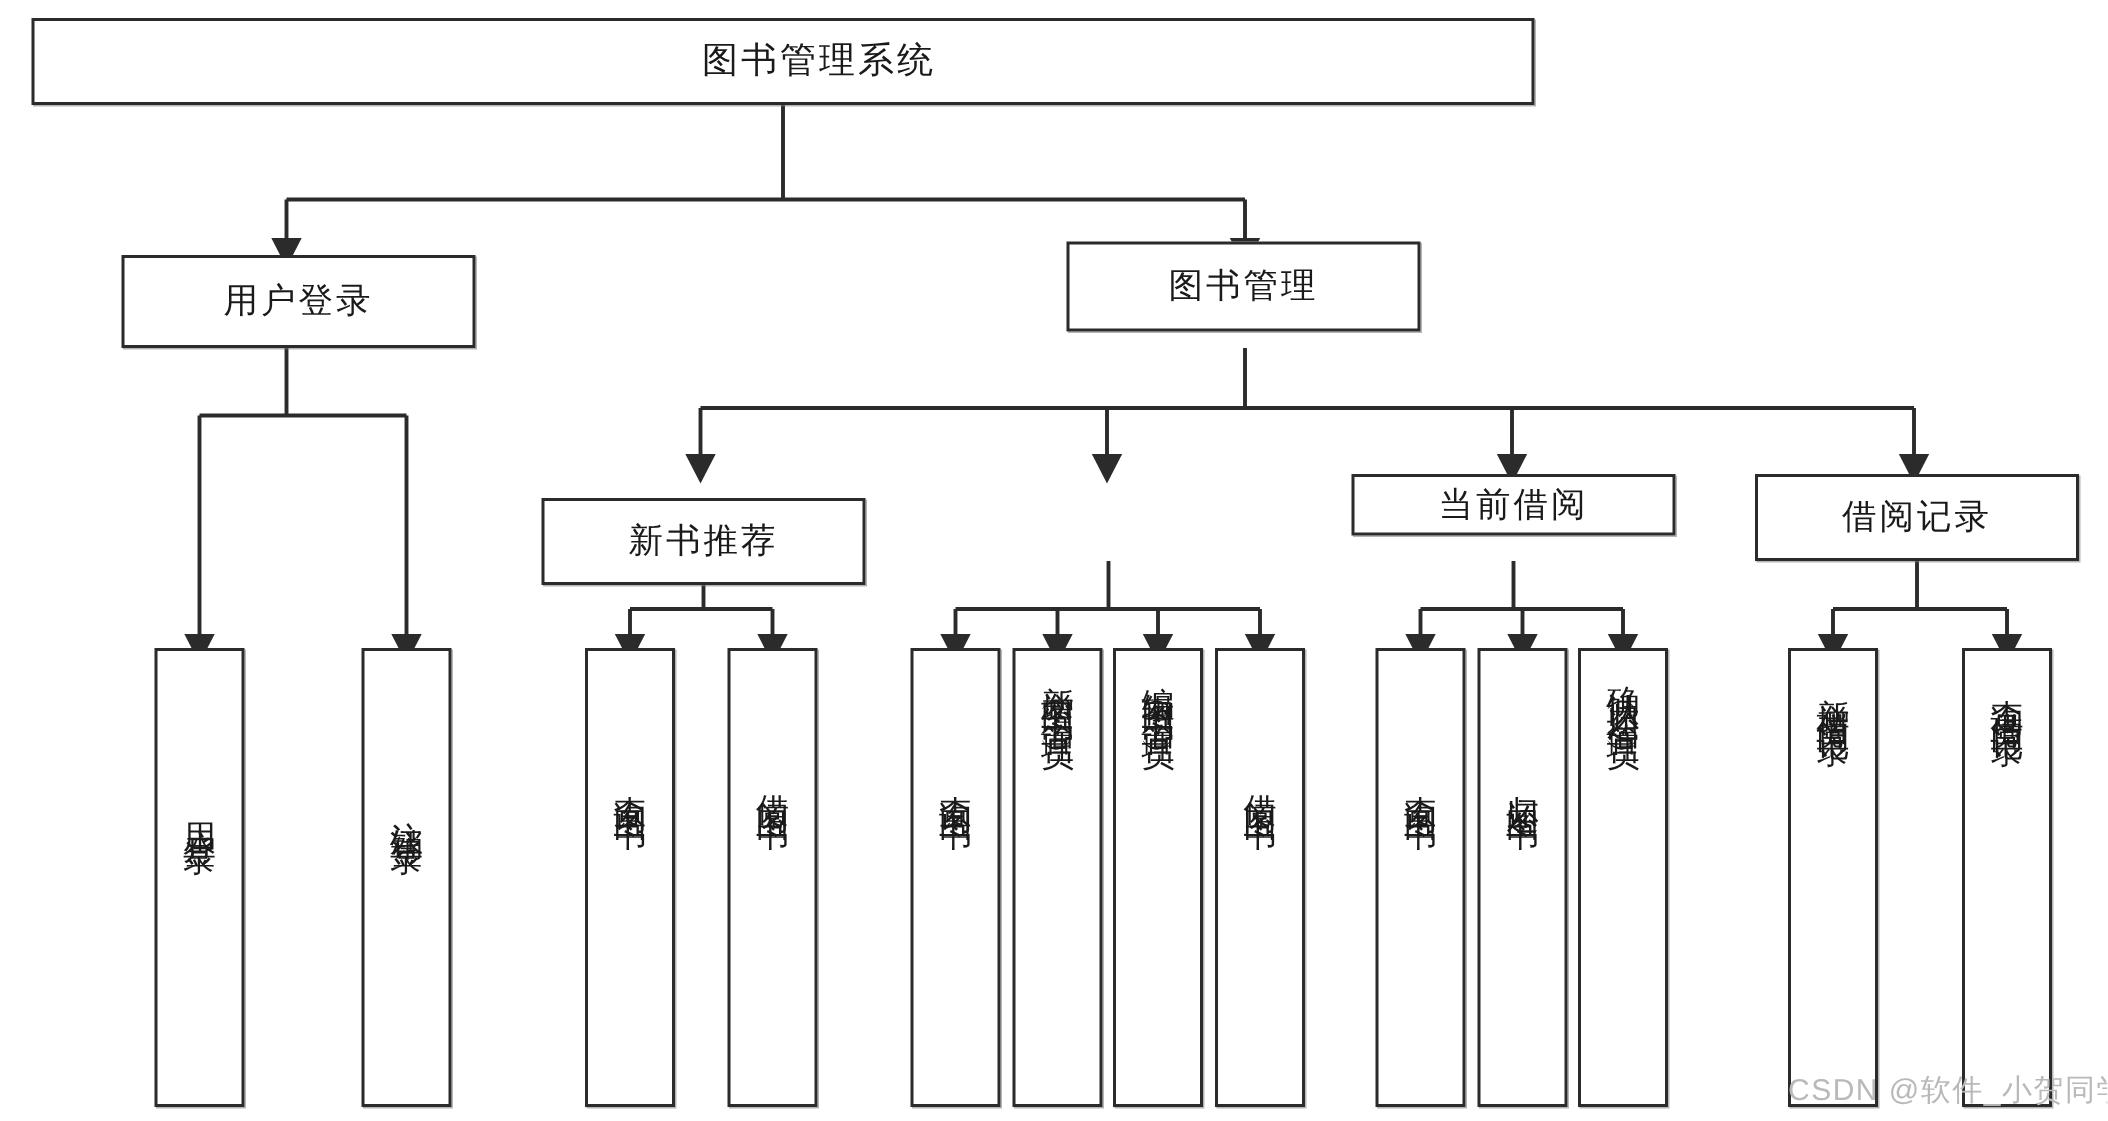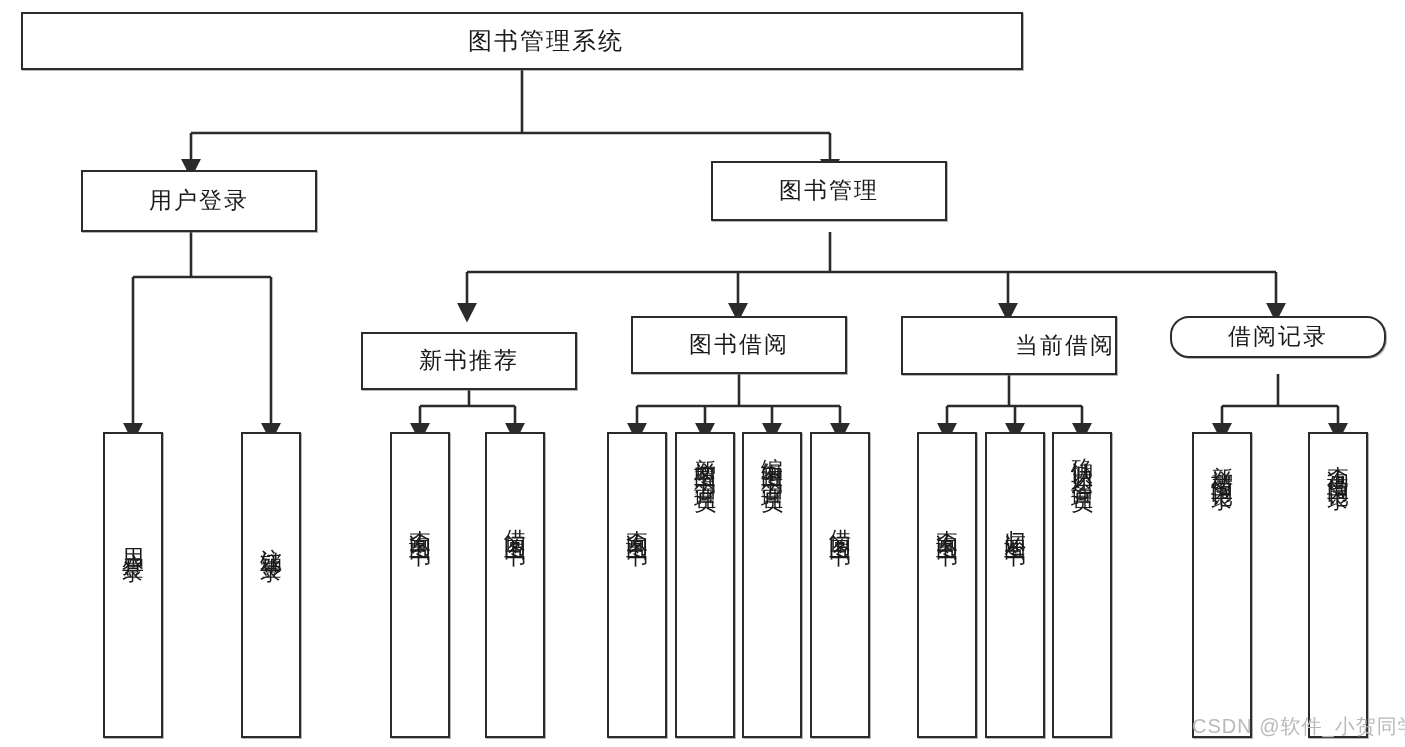--- a/index.html
+++ b/index.html
@@ -145,29 +145,26 @@
   </div>
 
   <div class="node horiz" style="left:711px; top:161px; width:236px; height:60px;">
     <span class="node-label">图书管理</span>
   </div>
 
   <div class="node horiz" style="left:361px; top:332px; width:216px; height:58px;">
     <span class="node-label">新书推荐</span>
   </div>
 
-  <div class="node horiz" style="left:631px; top:316px; width:216px; height:58px;">
-    <span class="node-label">图书借阅</span>
-  </div>
-
-  <div class="node horiz" style="left:901px; top:316px; width:216px; height:59px;justify-content:flex-end;">
+
+  <div class="node horiz" style="left:901px; top:316px; width:216px; height:41px;">
     <span class="node-label">当前借阅</span>
   </div>
 
-  <div class="node horiz" style="left:1170px; top:316px; width:216px; height:42px;border-radius:19px;">
+  <div class="node horiz" style="left:1170px; top:316px; width:216px; height:58px;">
     <span class="node-label">借阅记录</span>
   </div>
 
   <div class="node vert pad-md" style="left:103px; top:432px; width:60px; height:306px;">
     <span class="node-label">用户登录</span>
   </div>
 
   <div class="node vert pad-md" style="left:241px; top:432px; width:60px; height:306px;">
     <span class="node-label">注销登录</span>
   </div>

